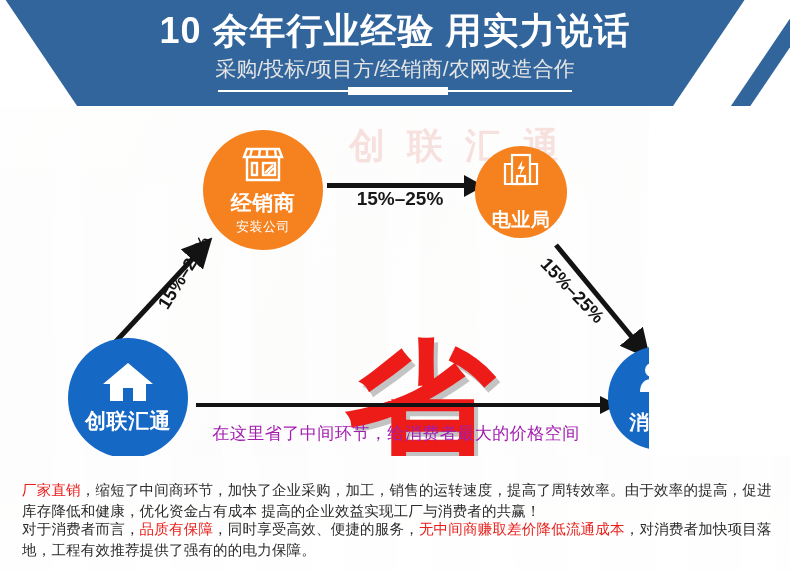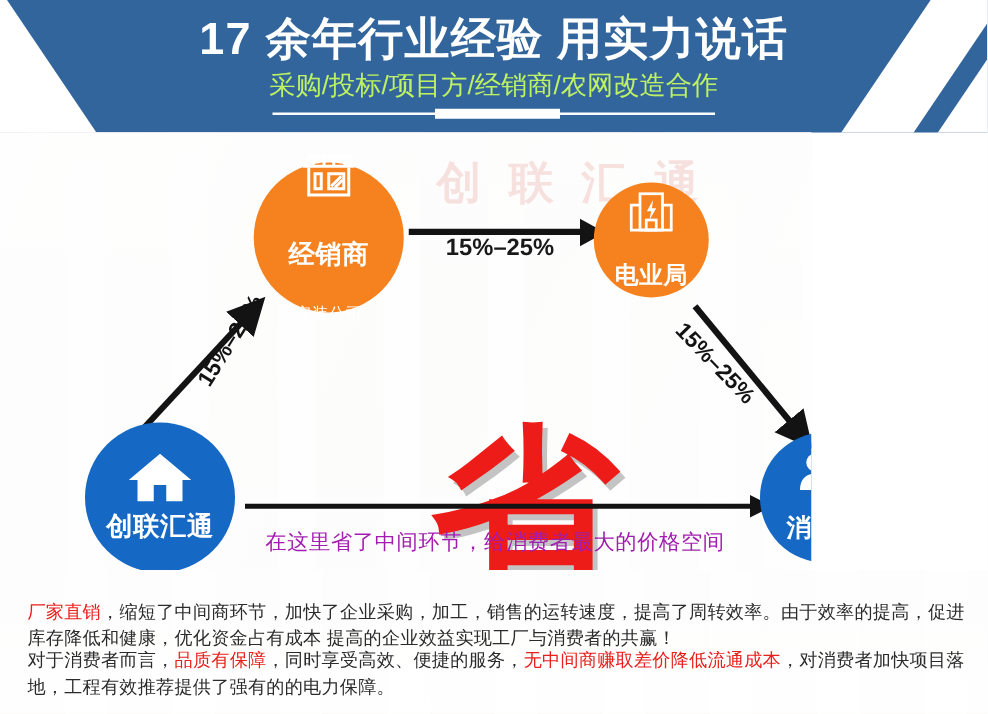--- a/index.html
+++ b/index.html
@@ -64,21 +64,21 @@
     font-weight: bold;
     letter-spacing: 1px;
     line-height: 42px;
     white-space: nowrap;
   }
   .header-sub {
     position: absolute;
     left: 0; top: 56px;
     width: 790px;
     text-align: center;
-    color: #bef264;
+    color: #e5e5e5;
     font-size: 21px;
     line-height: 26px;
     white-space: nowrap;
   }
   .header-rule {
     position: absolute;
     left: 218px; top: 90px;
     width: 354px; height: 2px;
     background: #ffffff;
   }
@@ -158,21 +158,21 @@
     display: flex;
     flex-direction: column;
     align-items: center;
     justify-content: center;
     color: #ffffff;
     text-align: center;
   }
   .node-orange { background: #F5821F; }
   .node-blue   { background: #1568C4; }
 
-  .node-dealer   { left: 203px; top: 24px;  width: 120px; height: 120px; gap: 24px; }
+  .node-dealer   { left: 203px; top: 24px;  width: 120px; height: 120px; }
   .node-bureau   { left: 475px; top: 40px;  width: 92px;  height: 92px;  }
   .node-company  { left: 68px;  top: 232px; width: 120px; height: 120px; }
   .node-consumer { left: 608px; top: 240px; width: 104px; height: 104px; }
 
   .node-icon { display: block; line-height: 0; }
   .node-label {
     font-weight: bold;
     letter-spacing: 0.5px;
     white-space: nowrap;
   }
@@ -300,21 +300,21 @@
 <body>
 
 <div id="page">
 
   <div class="header">
     <div class="stripe stripe-l1"></div>
     <div class="stripe stripe-l2"></div>
     <div class="stripe stripe-r1"></div>
     <div class="stripe stripe-r2"></div>
 
-    <div class="header-title">17 余年行业经验 用实力说话</div>
+    <div class="header-title">10 余年行业经验 用实力说话</div>
     <div class="header-sub">采购/投标/项目方/经销商/农网改造合作</div>
     <div class="header-rule"></div>
     <div class="header-rule-mid"></div>
   </div>
 
   <div class="diagram">
     <div class="bg-photo"></div>
     <div class="bg-photo-top"></div>
     <div class="bg-wash"></div>
 

